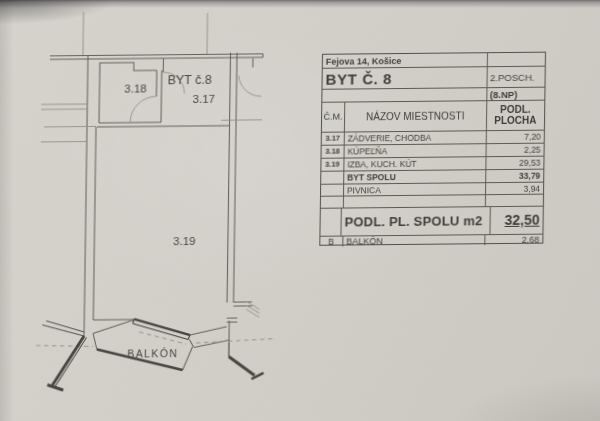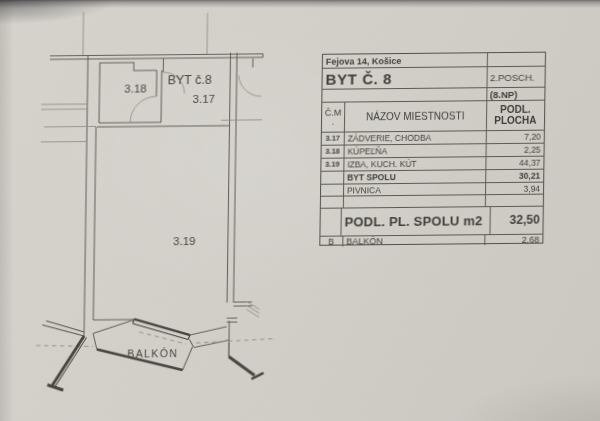--- a/index.html
+++ b/index.html
@@ -35,30 +35,30 @@
   .c.cm{width:23px;justify-content:center;padding:0 1px;}
   .c.nm{width:143px;}
   .c.num{justify-content:flex-end;}
   .ctr{justify-content:center;text-align:center;}
   .r-addr{height:14px;font-size:9px;font-weight:700;}
   .r-title{height:21px;}
   .r-title .main{font-size:15px;font-weight:700;letter-spacing:.6px;}
   .r-title .last{font-size:9.5px;}
   .r-np{height:13px;font-size:9.5px;font-weight:700;}
   .r-head{height:30px;}
-  .r-head .cm{font-size:9px;flex-direction:column;justify-content:center;line-height:9px;}
+  .r-head .cm{font-size:9px;flex-direction:row;justify-content:center;line-height:9px;}
   .r-head .nm{font-size:10px;}
   .r-head .last{font-size:10px;font-weight:700;line-height:10.5px;}
   .r-data{height:12.9px;font-size:8.5px;}
   .r-data .cm{font-weight:700;font-size:7.5px;}
   .r-data.bold .nm,.r-data.bold .num{font-weight:700;}
   .r-empty{height:11.2px;}
   .r-total{height:28px;}
   .r-total .nm2{width:166px;font-size:13px;font-weight:700;letter-spacing:.2px;}
-  .r-total .num{font-size:12px;font-weight:700;}
+  .r-total .num{font-size:14px;font-weight:700;text-decoration:underline;}
   .r-balc{font-size:9px;}
   .r-balc .cm{font-size:8.5px;}
 </style>
 </head>
 <body>
 
 <div class="sheet">
 
   <svg width="600" height="421" viewBox="0 0 600 421">
     <g stroke="#63605a" stroke-width="1.05" fill="none">
@@ -147,26 +147,26 @@
       <div class="c last num">7,20</div>
     </div>
     <div class="trow r-data">
       <div class="c cm cdiv">3.18</div>
       <div class="c nm cdiv">KÚPEĽŇA</div>
       <div class="c last num">2,25</div>
     </div>
     <div class="trow r-data">
       <div class="c cm cdiv">3.19</div>
       <div class="c nm cdiv">IZBA, KUCH. KÚT</div>
-      <div class="c last num">44,37</div>
+      <div class="c last num">29,53</div>
     </div>
     <div class="trow r-data bold">
       <div class="c cm cdiv"></div>
       <div class="c nm cdiv">BYT SPOLU</div>
-      <div class="c last num">30,21</div>
+      <div class="c last num">33,79</div>
     </div>
     <div class="trow r-data">
       <div class="c cm cdiv"></div>
       <div class="c nm cdiv">PIVNICA</div>
       <div class="c last num">3,94</div>
     </div>
     <div class="trow r-empty">
       <div class="c cm cdiv"></div>
       <div class="c nm cdiv"></div>
       <div class="c last"></div>

